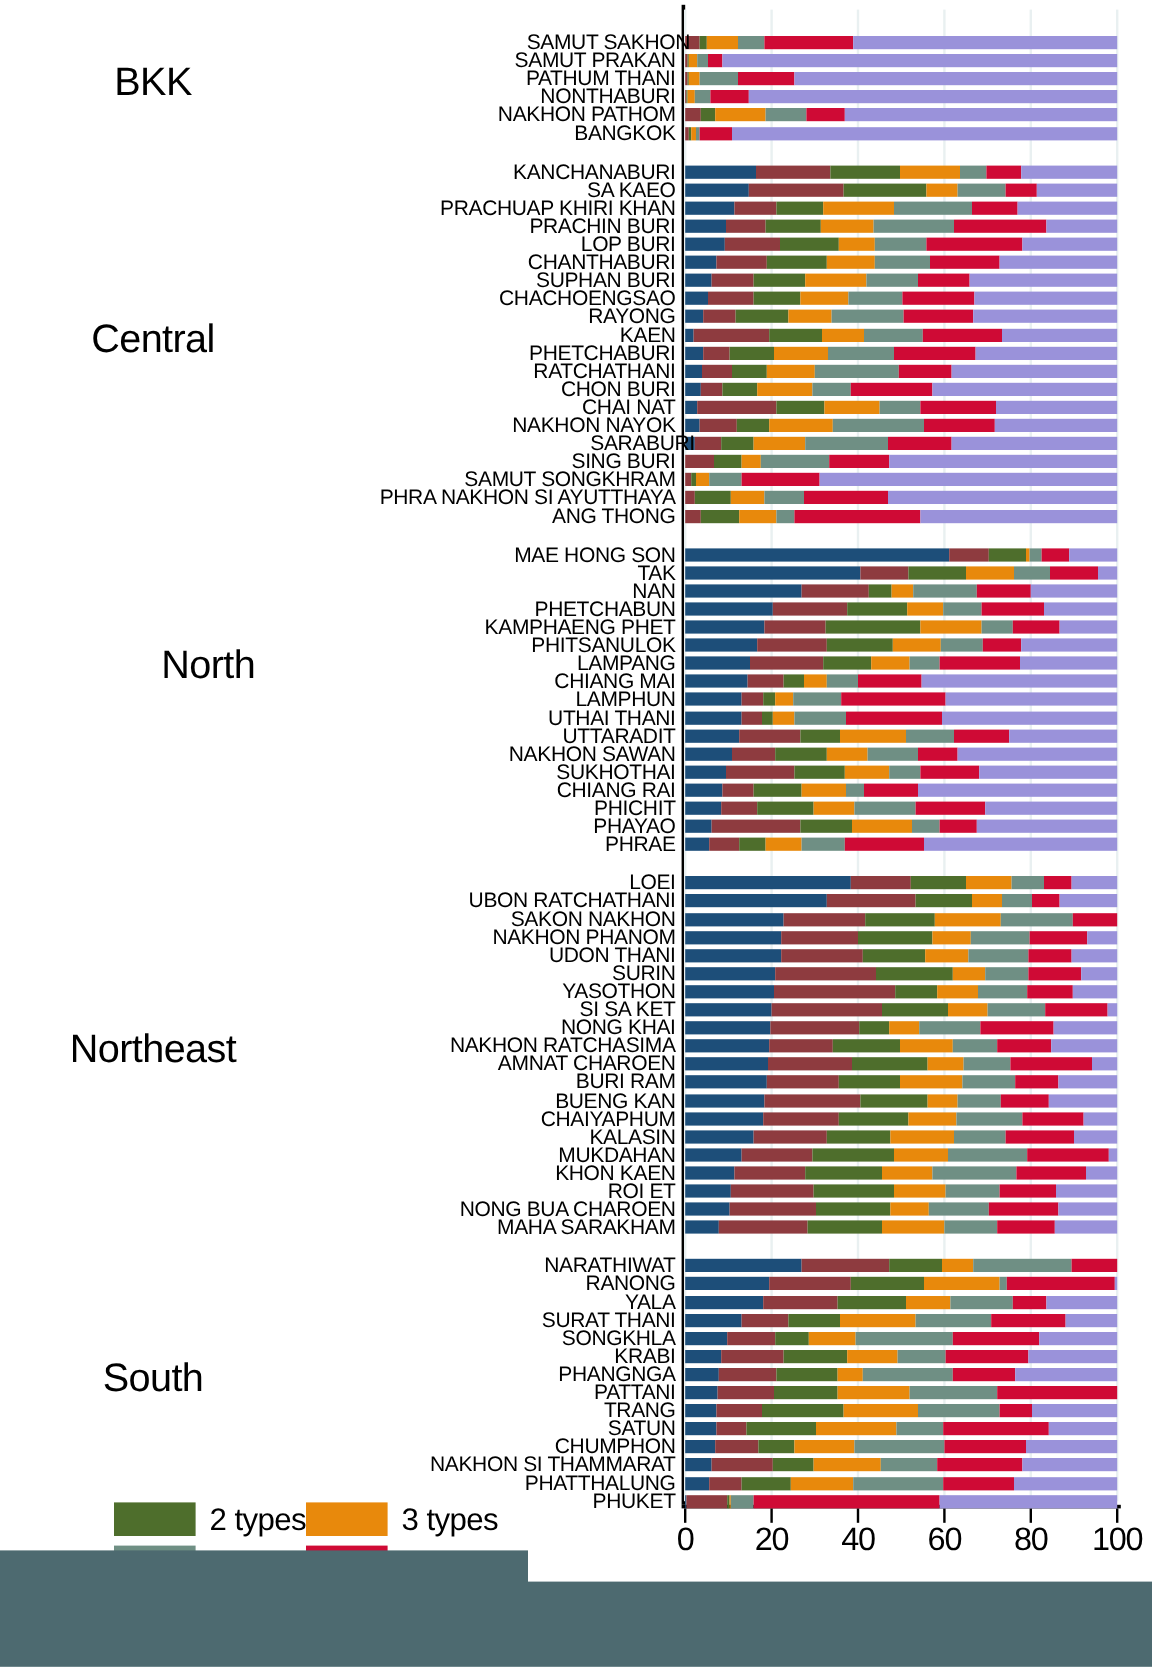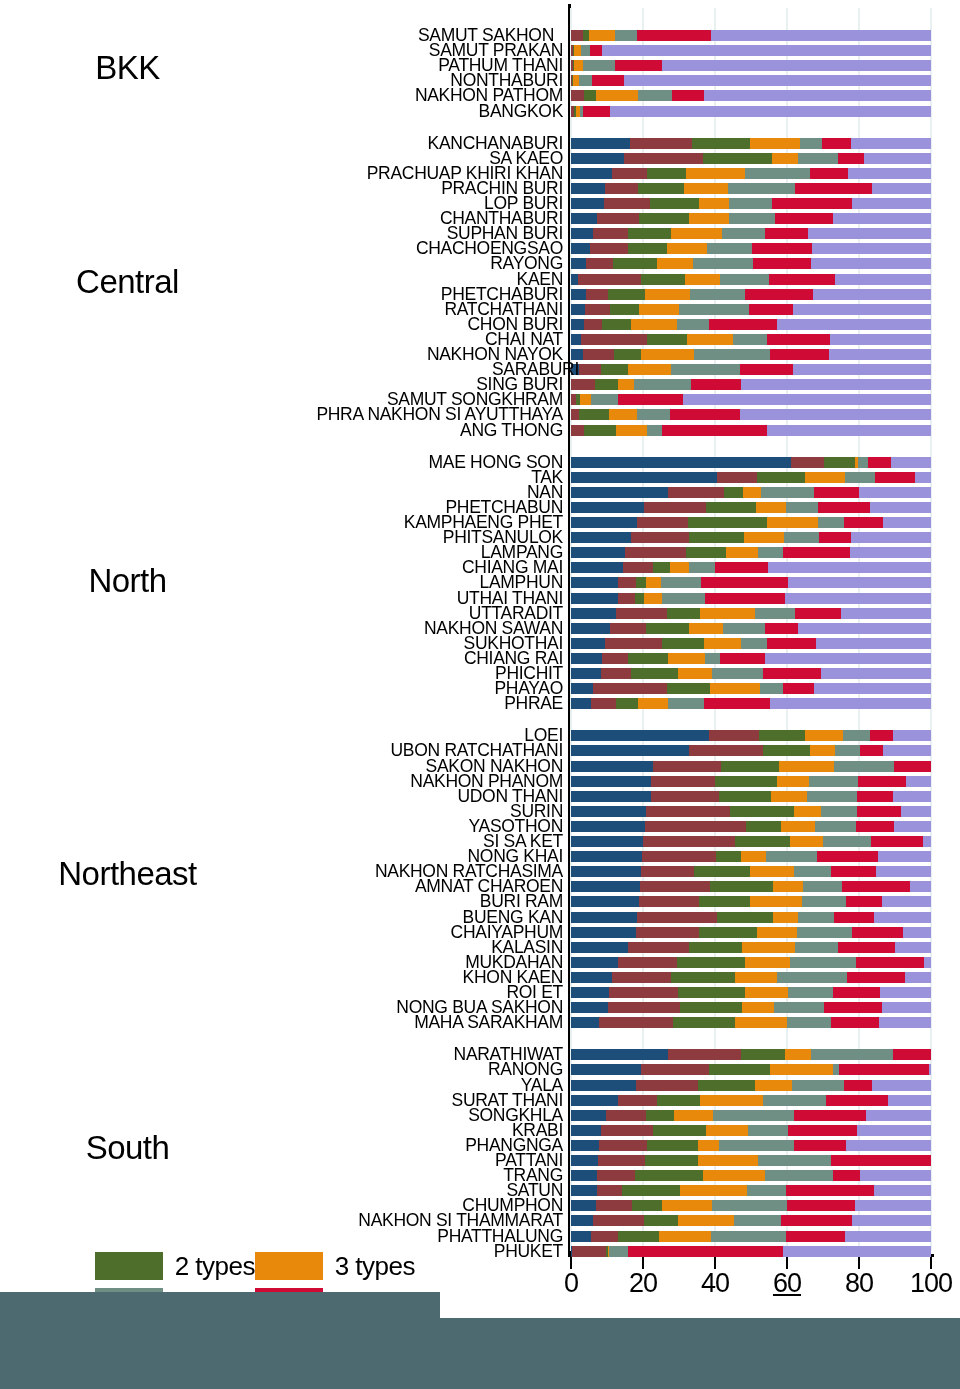--- a/index.html
+++ b/index.html
@@ -137,33 +137,33 @@
       <div class="gridline" style="left: 930px; top: 8px; height: 1243px; position: absolute;"></div>
     </div>
   <div id="ticks">
       <div class="tick" style="left: 570px;"></div>
       <div class="ticklabel" style="left: 571px;">0</div>
       <div class="tick" style="left: 642px;"></div>
       <div class="ticklabel" style="left: 643px;">20</div>
       <div class="tick" style="left: 714px;"></div>
       <div class="ticklabel" style="left: 715px;">40</div>
       <div class="tick" style="left: 786px;"></div>
-      <div class="ticklabel" style="left: 787px; text-decoration: underline;">60</div>
+      <div class="ticklabel" style="left: 787px;">60</div>
       <div class="tick" style="left: 858px;"></div>
       <div class="ticklabel" style="left: 859px;">80</div>
       <div class="tick" style="left: 930px;"></div>
       <div class="ticklabel" style="left: 931px;">100</div>
     </div>
 
 
   <div class="labels-col" id="labels-col"></div>
   <div id="group-labels">
       <div class="group-label" style="top: 49.25px;">BKK</div>
       <div class="group-label" style="top: 262.55px;">Central</div>
-      <div class="group-label" style="top: 562px;">North</div>
+      <div class="group-label" style="top: 535px; padding-left: 46px;">North</div>
       <div class="group-label" style="top: 855.25px;">Northeast</div>
       <div class="group-label" style="top: 1128.95px;">South</div>
     </div>
 
   <div class="legend" id="legend">
       <div class="legend-row">
         <div class="legend-item">
           <span class="swatch" style="background: rgb(78, 110, 44);"></span>
           <span class="legend-text">2 types</span>
         </div>
@@ -194,21 +194,21 @@
   <div class="overlay-grey" style="left:0;top:1292px;width:440px;height:97px;"></div>
   <div class="overlay-grey" style="left:440px;top:1318px;width:520px;height:71px;"></div>
 <div title="SAMUT SAKHON" style="position: absolute; left: 571px; top: 30px; width: 360px; height: 11px;">
       <div class="seg" style="left: 0px; width: 11.88px; background: rgb(142, 59, 63);"></div>
       <div class="seg" style="left: 11.88px; width: 6.12px; background: rgb(78, 110, 44);"></div>
       <div class="seg" style="left: 18px; width: 25.92px; background: rgb(232, 137, 12);"></div>
       <div class="seg" style="left: 43.92px; width: 21.96px; background: rgb(111, 143, 132);"></div>
       <div class="seg" style="left: 65.88px; width: 74.16px; background: rgb(207, 10, 53);"></div>
       <div class="seg" style="left: 140.04px; width: 219.96px; background: rgb(154, 146, 218);"></div>
     </div>
-    <div class="cat-label" style="top: 28px; position: absolute; right: 406px; text-align: right;">SAMUT SAKHON</div>
+    <div class="cat-label" style="top: 28px; position: absolute; right: 385px; text-align: right;">SAMUT SAKHON</div>
     <div title="SAMUT PRAKAN" style="position: absolute; left: 571px; top: 45.1px; width: 360px; height: 11px;">
       <div class="seg" style="left: 0px; width: 2.16px; background: rgb(142, 59, 63);"></div>
       <div class="seg" style="left: 2.16px; width: 1.08px; background: rgb(78, 110, 44);"></div>
       <div class="seg" style="left: 3.24px; width: 6.84px; background: rgb(232, 137, 12);"></div>
       <div class="seg" style="left: 10.08px; width: 9px; background: rgb(111, 143, 132);"></div>
       <div class="seg" style="left: 19.08px; width: 11.88px; background: rgb(207, 10, 53);"></div>
       <div class="seg" style="left: 30.96px; width: 329.04px; background: rgb(154, 146, 218);"></div>
     </div>
     <div class="cat-label" style="top: 43.1px; position: absolute; right: 397px;">SAMUT PRAKAN</div>
     <div title="PATHUM THANI" style="position: absolute; left: 571px; top: 60.2px; width: 360px; height: 11px;">
@@ -794,21 +794,21 @@
     <div class="cat-label" style="top: 985px; position: absolute; right: 397px;">ROI ET</div>
     <div title="NONG BUA LAMPHU" style="position: absolute; left: 571px; top: 1002.1px; width: 360px; height: 11px;">
       <div class="seg" style="left: 0px; width: 37.08px; background: rgb(29, 78, 121);"></div>
       <div class="seg" style="left: 37.08px; width: 72px; background: rgb(142, 59, 63);"></div>
       <div class="seg" style="left: 109.08px; width: 61.92px; background: rgb(78, 110, 44);"></div>
       <div class="seg" style="left: 171px; width: 32.04px; background: rgb(232, 137, 12);"></div>
       <div class="seg" style="left: 203.04px; width: 50.04px; background: rgb(111, 143, 132);"></div>
       <div class="seg" style="left: 253.08px; width: 57.96px; background: rgb(207, 10, 53);"></div>
       <div class="seg" style="left: 311.04px; width: 48.96px; background: rgb(154, 146, 218);"></div>
     </div>
-    <div class="cat-label" style="top: 1000.1px; position: absolute; right: 397px;">NONG BUA SAKHON</div>
+    <div class="cat-label" style="top: 1000.1px; position: absolute; right: 397px;">NONG BUA CHAROEN</div>
     <div title="MAHA SARAKHAM" style="position: absolute; left: 571px; top: 1017.2px; width: 360px; height: 11px;">
       <div class="seg" style="left: 0px; width: 28.08px; background: rgb(29, 78, 121);"></div>
       <div class="seg" style="left: 28.08px; width: 74.16px; background: rgb(142, 59, 63);"></div>
       <div class="seg" style="left: 102.24px; width: 61.92px; background: rgb(78, 110, 44);"></div>
       <div class="seg" style="left: 164.16px; width: 51.84px; background: rgb(232, 137, 12);"></div>
       <div class="seg" style="left: 216px; width: 43.92px; background: rgb(111, 143, 132);"></div>
       <div class="seg" style="left: 259.92px; width: 47.88px; background: rgb(207, 10, 53);"></div>
       <div class="seg" style="left: 307.8px; width: 52.2px; background: rgb(154, 146, 218);"></div>
     </div>
     <div class="cat-label" style="top: 1015.2px; position: absolute; right: 397px;">MAHA SARAKHAM</div>

